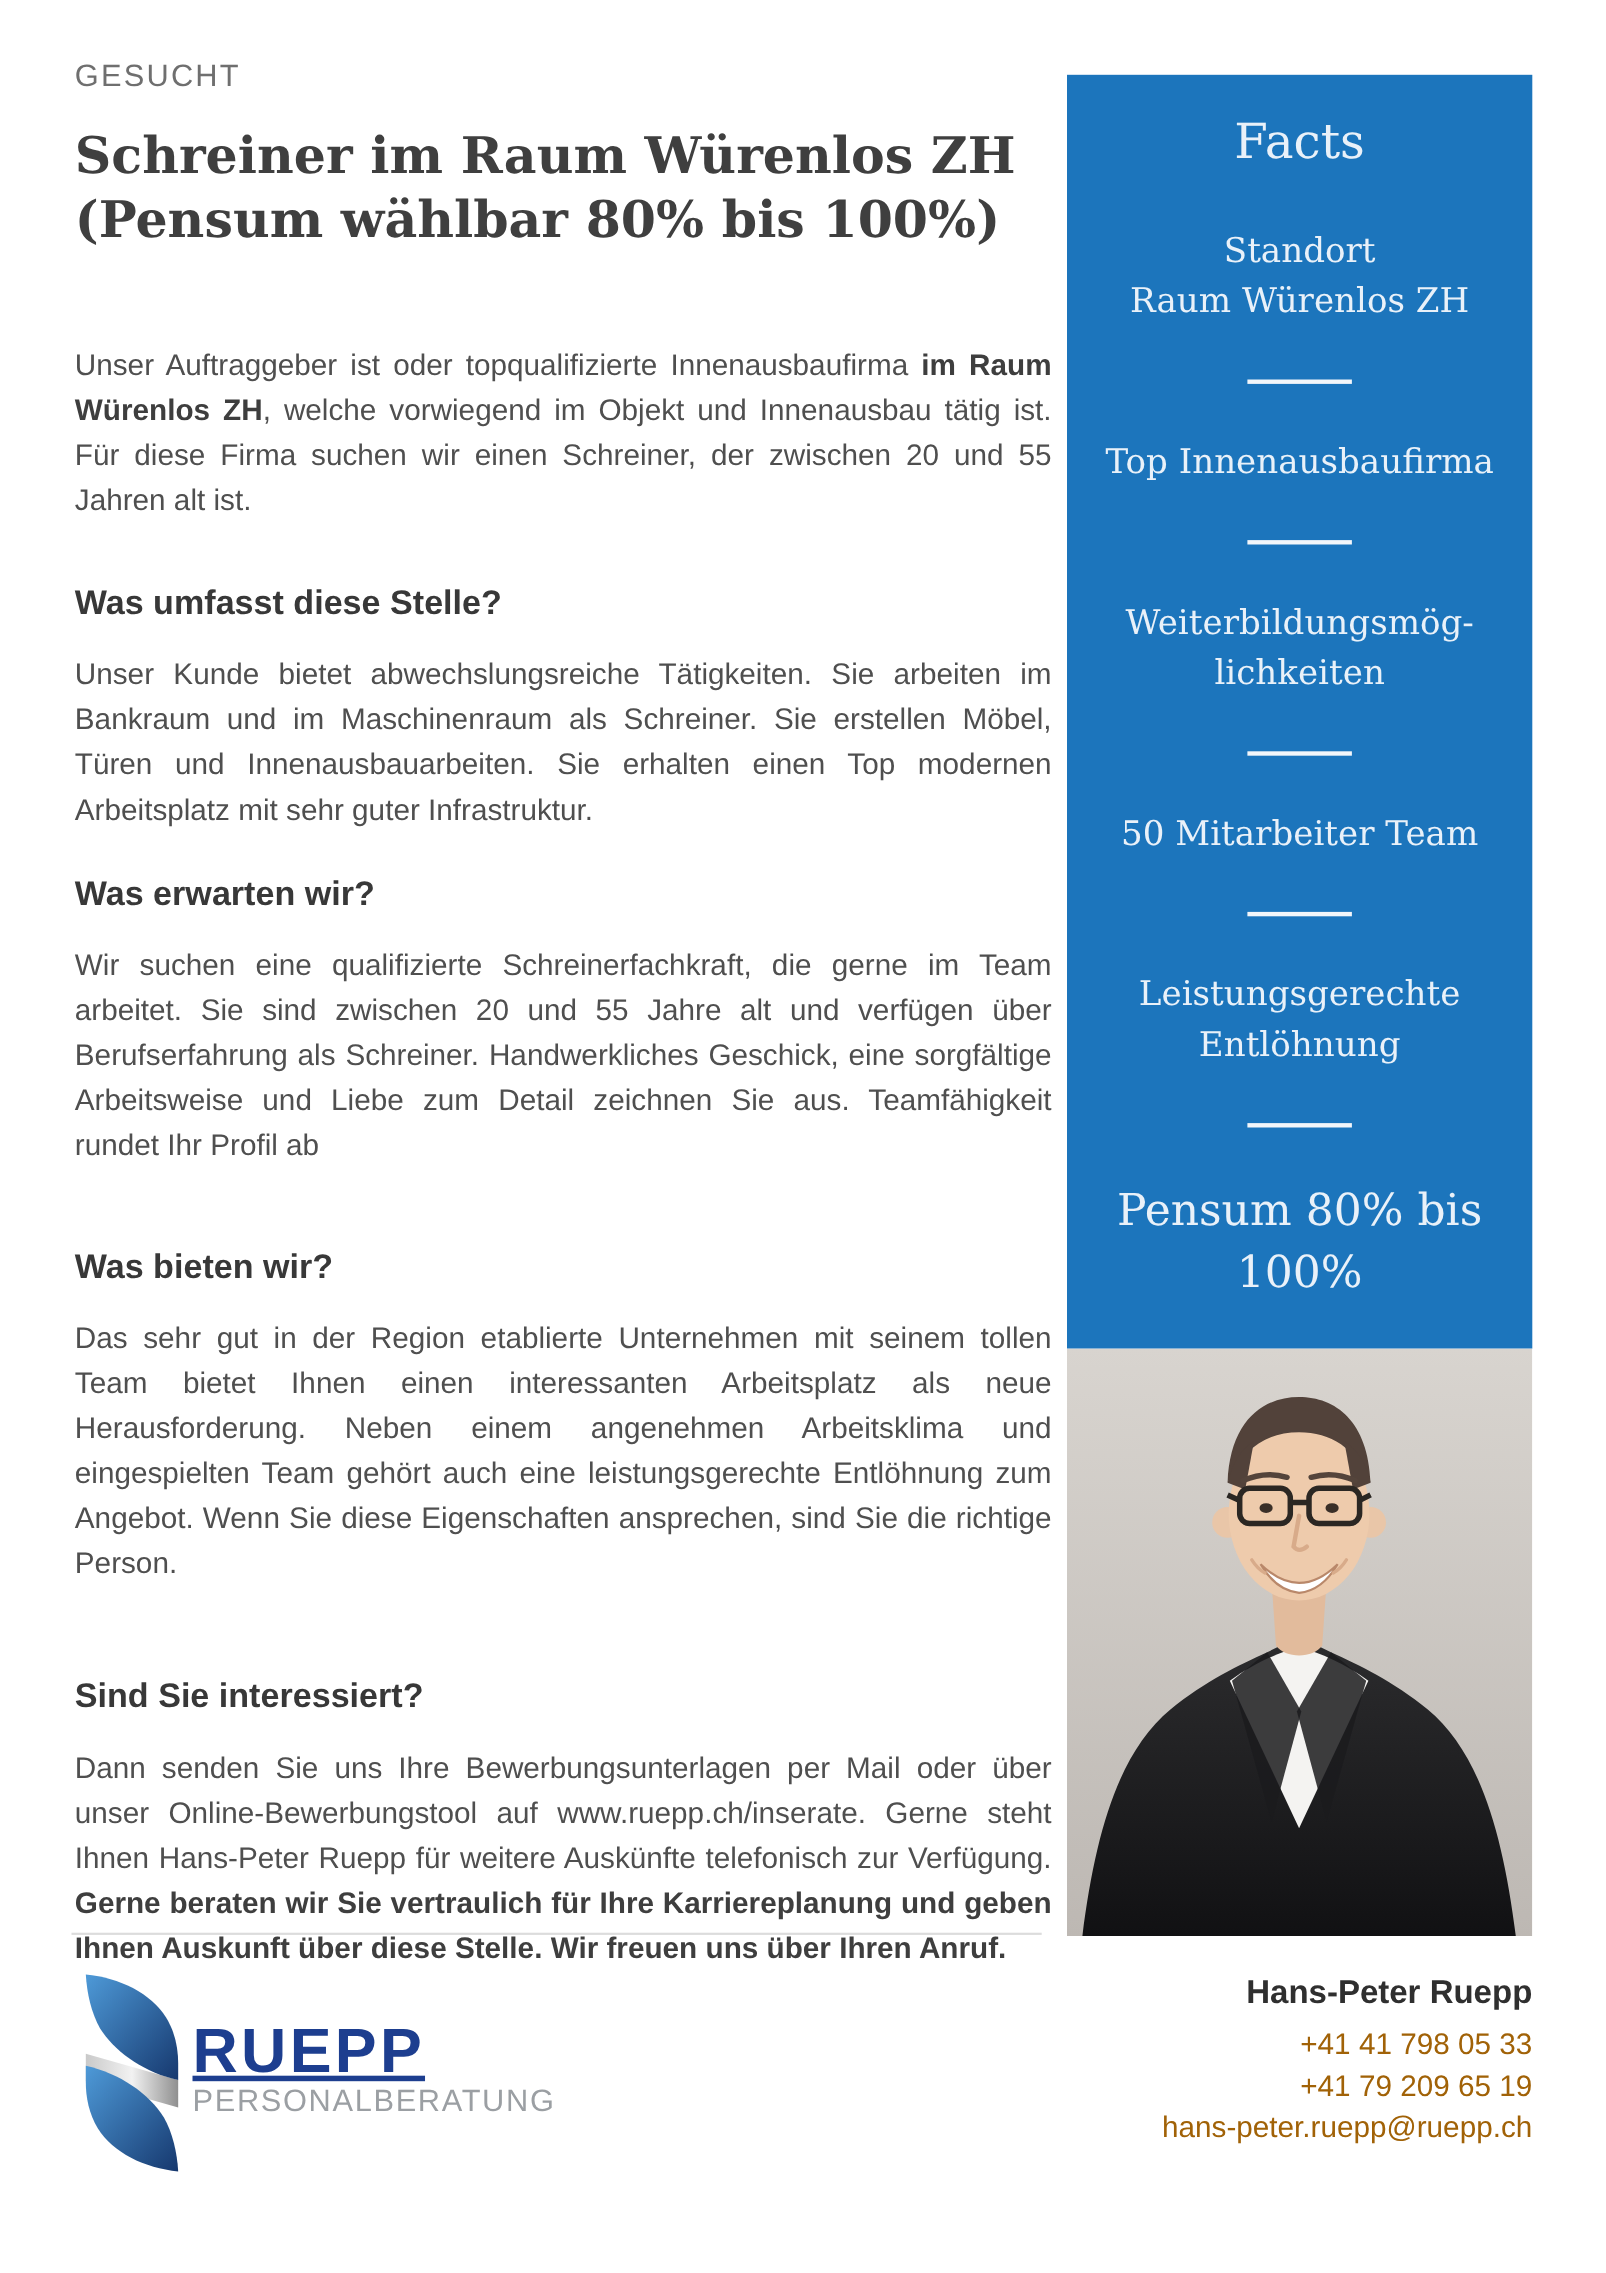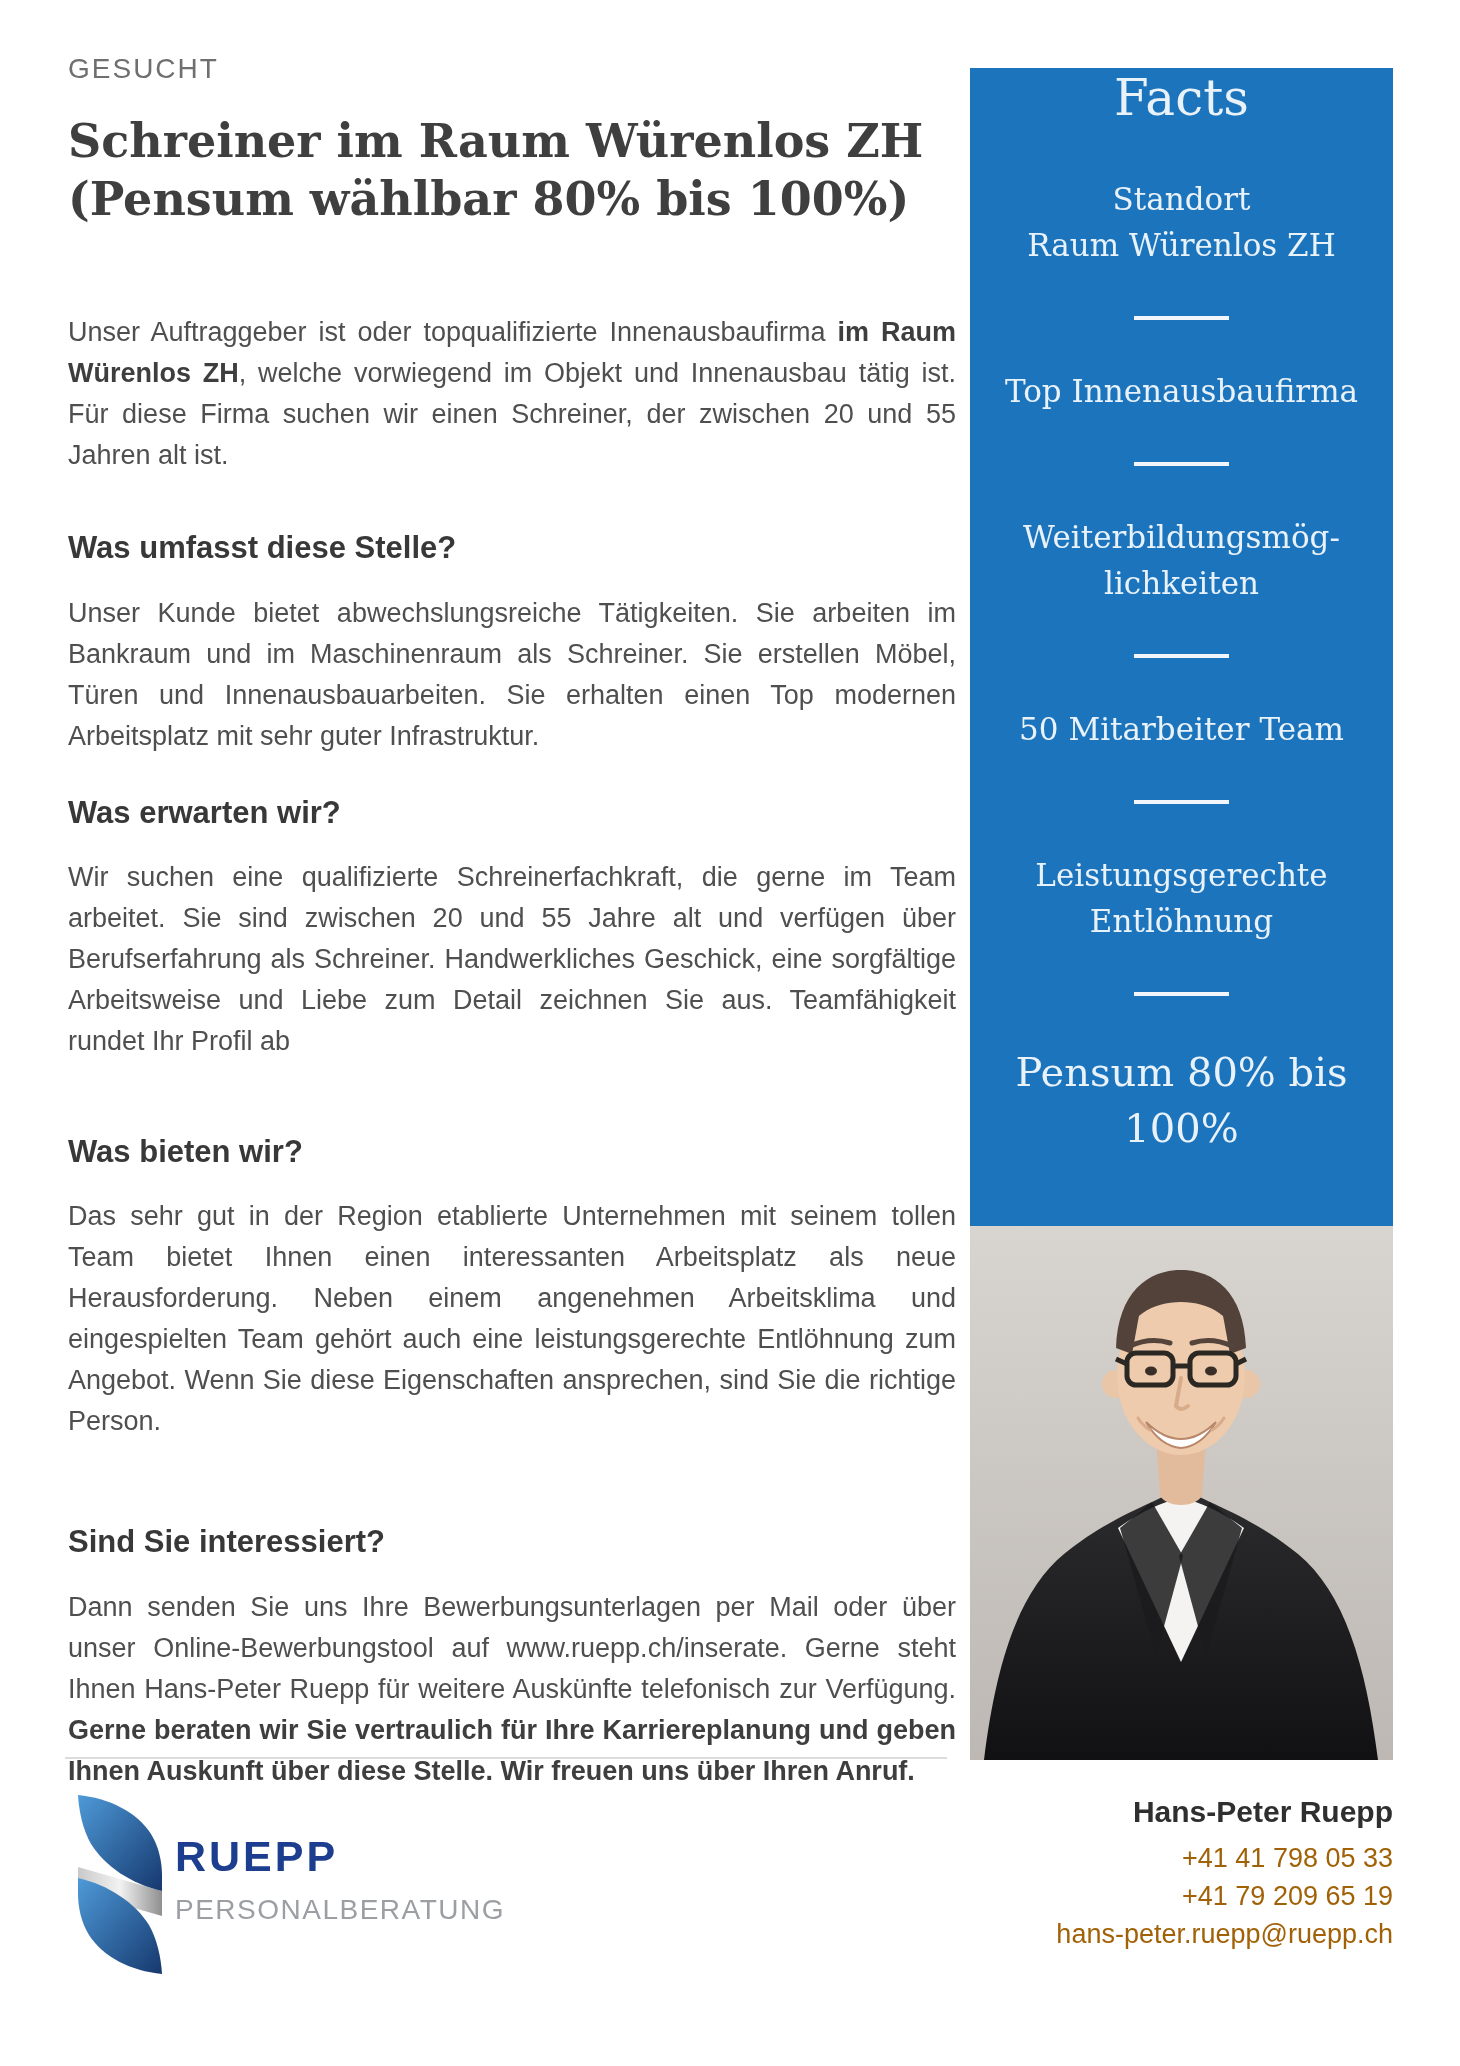--- a/index.html
+++ b/index.html
@@ -15,36 +15,36 @@
   .intro{margin-top:84px;}
   .sec-h{font-size:31px;line-height:1.3;font-weight:700;color:#383838;}
   .mt52{margin-top:52px;} .mt36{margin-top:36px;} .mt70{margin-top:70px;} .mt80{margin-top:80px;}
   .sec-p{margin-top:24px;}
   .b{font-weight:700;color:#3e3e3e;}
 
   
   .facts{position:absolute;left:970px;top:68px;width:423px;height:1158px;
          background:#1c75bc;color:#e9f1f9;text-align:center;
          font-family:"DejaVu Serif",serif;}
-  .facts-title{font-size:50px;line-height:1.2;}
+  .facts-title{padding-top:36px;font-size:44px;line-height:1.2;}
   .facts-title-wrap{margin-bottom:48px;}
   .fact{font-size:31px;line-height:46px;}
   .fact.large{font-size:40px;line-height:56px;}
   .fact-divider{width:95px;height:4px;background:#f2f6fa;margin:48px auto;border:none;}
 
   
   .portrait{position:absolute;left:970px;top:1226px;width:423px;height:534px;}
   .portrait svg{display:block;}
 
   
   .footer-divider{position:absolute;left:65px;top:1757px;width:882px;height:2px;background:#dcdcdc;}
   .logo{position:absolute;left:75px;top:1792px;width:470px;height:190px;}
   .logo-mark{position:absolute;left:0;top:0;}
-  .logo-word{position:absolute;left:100px;top:40px;font-size:43px;font-weight:700;
-             color:#1d3e8f;letter-spacing:3px;}
+  .logo-word{position:absolute;left:100px;top:40px;font-size:57px;font-weight:700;
+             color:#1d3e8f;letter-spacing:3px;text-decoration:underline;}
   .logo-sub{position:absolute;left:100px;top:102px;font-size:28px;color:#9b9fa3;letter-spacing:1.5px;}
 
   .company{position:absolute;left:572px;top:1784px;width:380px;}
   .company-name{font-size:27px;font-weight:700;color:#3a3a3a;line-height:1.3;}
   .company-line{font-size:27px;color:#8f8f8f;line-height:40px;}
   .company-line.first{margin-top:12px;}
 
   .contact{position:absolute;right:67px;top:1792px;width:420px;text-align:right;}
   .contact-name{font-size:30px;font-weight:700;color:#2f2f2f;line-height:1.3;}
   .contact-line{font-size:27px;color:#a16207;line-height:38px;}

